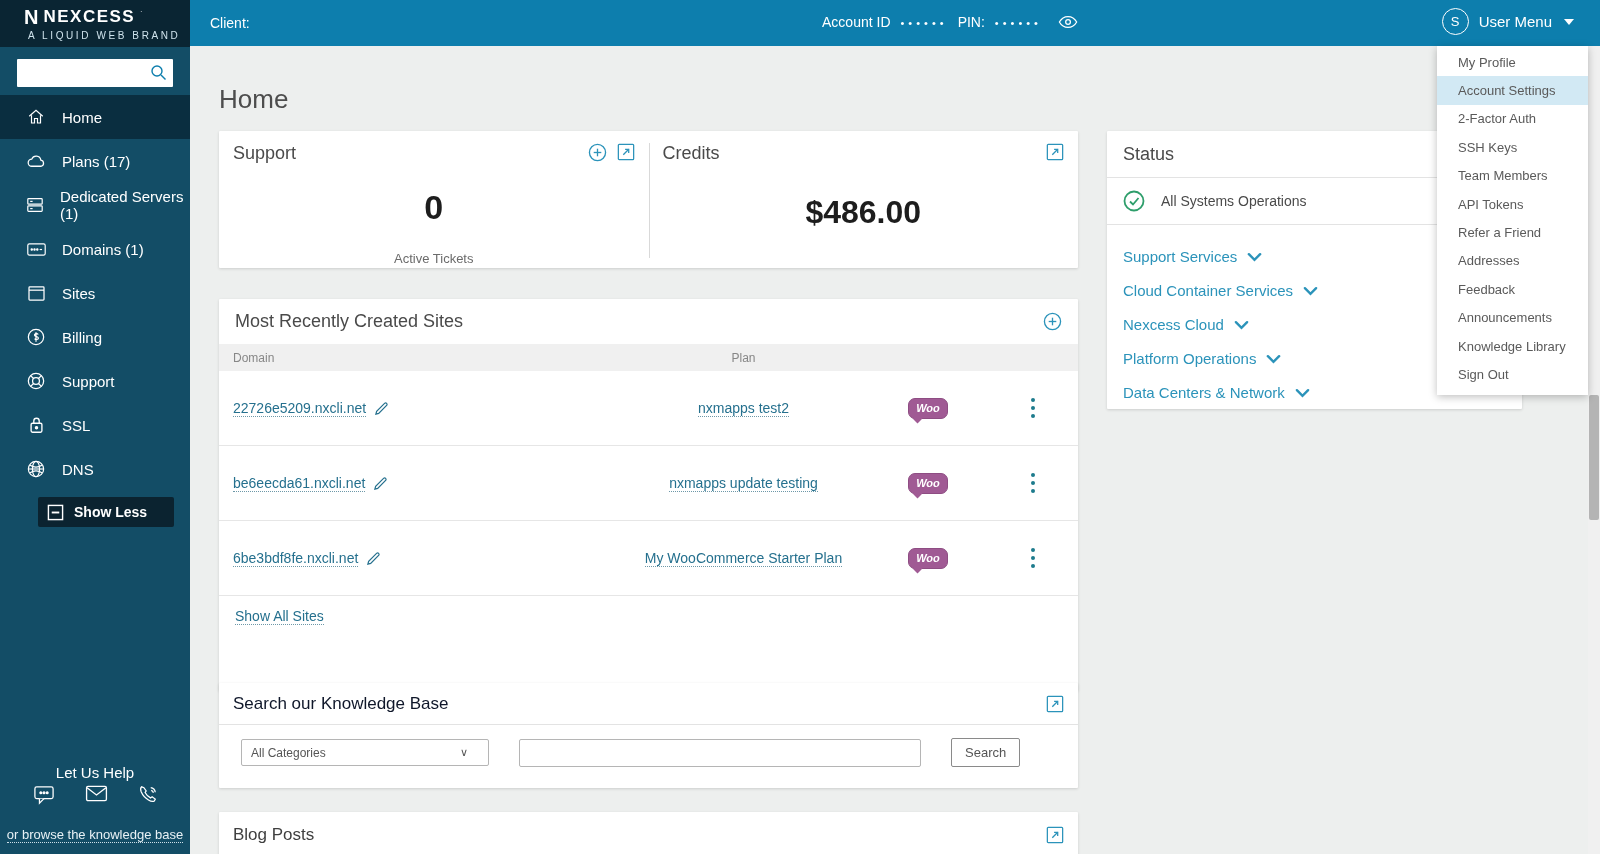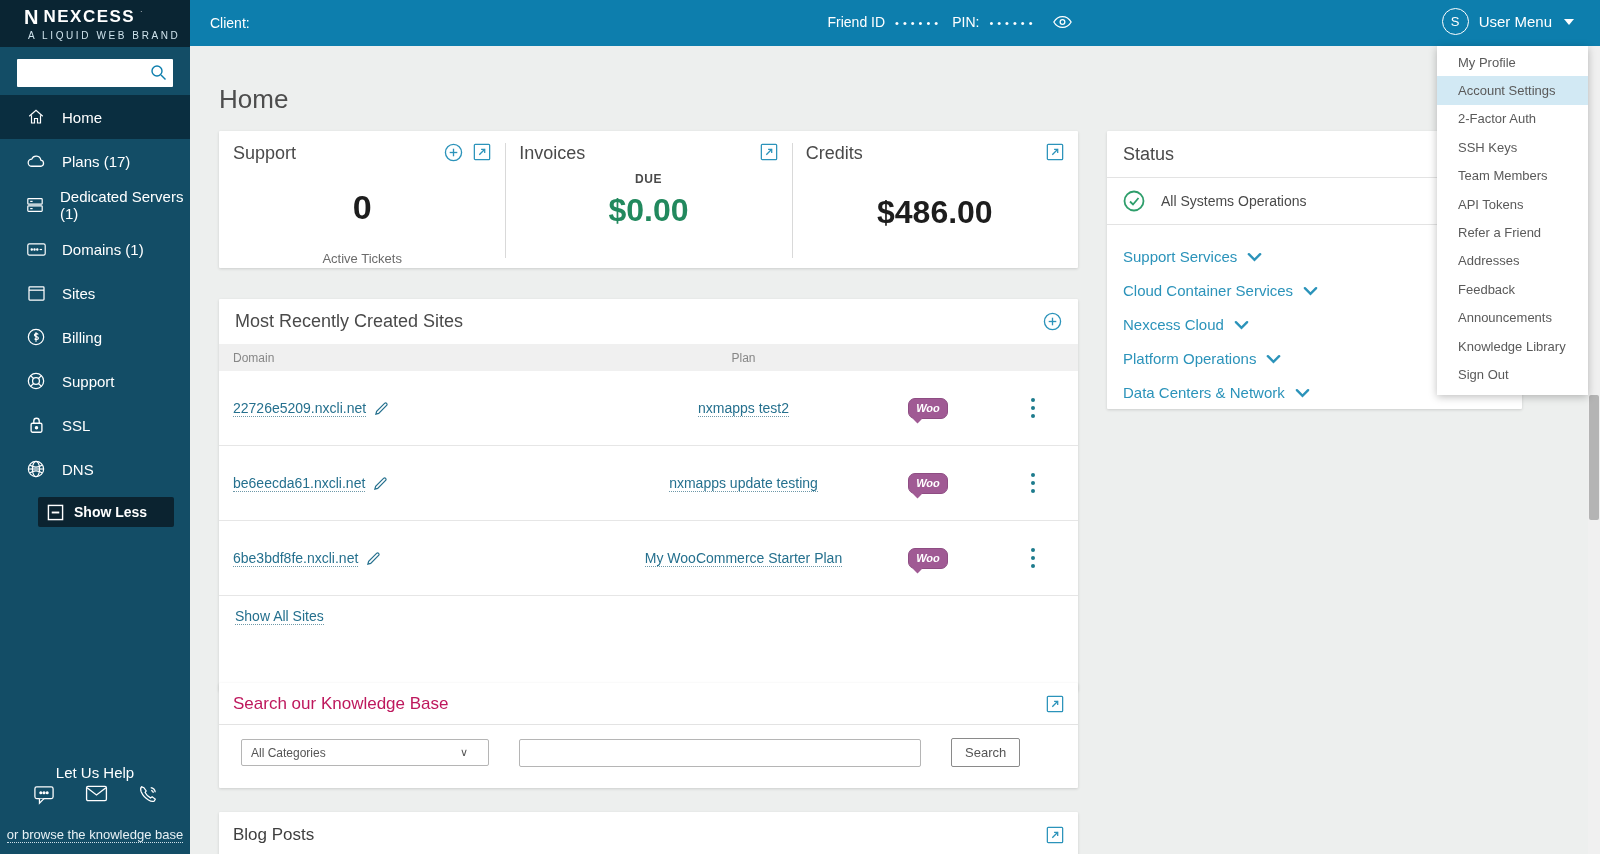--- a/index.html
+++ b/index.html
@@ -78,21 +78,21 @@
   .cell-menu { flex:0 0 90px; display:flex; justify-content:center; cursor:pointer; }
   .tlink { color:#25708e; font-size:14px; text-decoration:none; border-bottom:1px dotted #6d98a8; cursor:pointer; }
   .woo-badge { position:relative; background:#a05a94; color:#fff; font-size:11px; font-weight:bold; font-style:italic; padding:3px 7px 4px 7px; border-radius:7px; border:1px solid #8e4d83; }
   .woo-badge::after { content:""; position:absolute; left:5px; bottom:-4px; width:7px; height:7px; background:#a05a94; transform:rotate(45deg); }
   .kebab { display:flex; flex-direction:column; gap:4px; }
   .kebab span { width:4px; height:4px; border-radius:50%; background:#1d7b8d; }
   .show-all-row { padding:11px 16px; }
 
   
   .kb { left:29px; top:637px; width:859px; height:105px; }
-  .kb-header { display:flex; justify-content:space-between; align-items:center; padding:11px 14px 10px 14px; border-bottom:1px solid #e3e3e3; font-size:17px; color:#be185d; }
+  .kb-header { display:flex; justify-content:space-between; align-items:center; padding:11px 14px 10px 14px; border-bottom:1px solid #e3e3e3; font-size:17px; color:#0f172a; }
   .kb-form { display:flex; align-items:center; padding:13px 22px; gap:30px; }
   .kb-select { position:relative; width:248px; height:27px; border:1px solid #b5b5b5; border-radius:2px; display:flex; align-items:center; padding-left:9px; font-size:12px; color:#555; background:#fff; cursor:pointer; }
   .kb-select .sel-chev { position:absolute; right:20px; top:6px; color:#555; font-size:11px; }
   .kb-input { width:402px; height:28px; border:1px solid #b5b5b5; border-radius:2px; outline:none; padding:0 8px; font-size:13px; }
   .kb-btn { height:29px; padding:0 13px; background:#fff; border:1px solid #8a8a8a; border-radius:2px; font-size:13px; color:#555; cursor:pointer; }
 
   
   .blog { left:29px; top:766px; width:859px; height:60px; }
   .blog-header { display:flex; justify-content:space-between; align-items:center; padding:13px 14px; font-size:17px; color:#3f3f3f; }
 
@@ -254,21 +254,21 @@
           </svg>
       </span>
     </div>
     <span class="help-link">or browse the knowledge base</span>
   </div>
 </div>
 
 <div class="topbar">
   <span class="tb-client">Client:</span>
   <div class="tb-center">
-    <span>Friend ID</span>
+    <span>Account ID</span>
     <span class="mask">••••••</span>
     <span>PIN:</span>
     <span class="mask">••••••</span>
     <span style="margin-left:6px;">
       <svg width="20" height="14" viewBox="0 0 22 14" fill="none" stroke="#fff" stroke-width="1.4">
           <path d="M1.5 7 C4 2.5 8 1 11 1 C14 1 18 2.5 20.5 7 C18 11.5 14 13 11 13 C8 13 4 11.5 1.5 7 Z"></path>
           <circle cx="11" cy="7" r="2.6"></circle>
         </svg>
     </span>
   </div>
@@ -316,34 +316,20 @@
                 <path d="M9 7 H13 V11"></path>
               </svg>
           </span>
         </span>
       </div>
       <div class="stat-big">0</div>
       <div class="stat-caption">Active Tickets</div>
     </div>
     <div class="stat-col">
       <div class="stat-head">
-        <span class="stat-title">Invoices</span>
-        <span>
-          <svg width="18" height="18" viewBox="0 0 20 20" fill="none" stroke="#2b93ba" stroke-width="1.4">
-              <rect x="1.5" y="1.5" width="17" height="17" rx="1"></rect>
-              <line x1="7" y1="13" x2="13" y2="7"></line>
-              <path d="M9 7 H13 V11"></path>
-            </svg>
-        </span>
-      </div>
-      <div class="due-label">DUE</div>
-      <div class="stat-big green mt-small">$0.00</div>
-    </div>
-    <div class="stat-col">
-      <div class="stat-head">
         <span class="stat-title">Credits</span>
         <span>
           <svg width="18" height="18" viewBox="0 0 20 20" fill="none" stroke="#2b93ba" stroke-width="1.4">
               <rect x="1.5" y="1.5" width="17" height="17" rx="1"></rect>
               <line x1="7" y1="13" x2="13" y2="7"></line>
               <path d="M9 7 H13 V11"></path>
             </svg>
         </span>
       </div>
       <div class="stat-big credits-big" style="font-size:32px;">$486.00</div>

